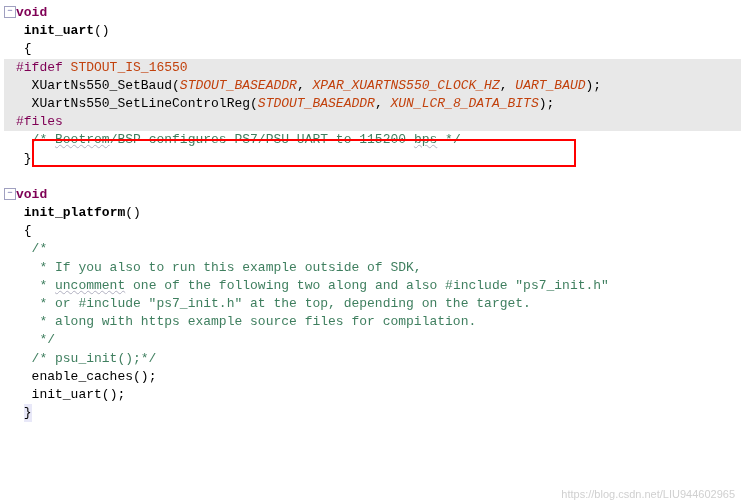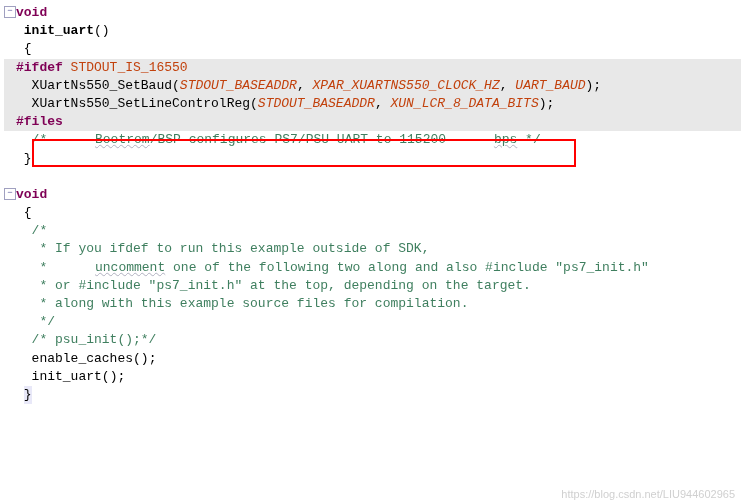--- a/index.html
+++ b/index.html
@@ -31,27 +31,27 @@
     height: 10px;
     border: 1px solid #a0a0c0;
     color: #6060a0;
     font-size: 9px;
     line-height: 9px;
     text-align: center;
     cursor: pointer;
     background: #fff;
   }
   .kw-void   { color: #7f0055; font-weight: bold; margin-top: 32px; }
-  .kw-pre    { color: #7f0055; font-weight: bold; }
+  .kw-pre    { color: #7f0055; font-weight: normal; }
   .comment   { color: #3f7f5f; }
   .func      { color: #000000; font-weight: bold; }
   .macro     { color: #c2410c; }
   .m-italic  { font-style: italic; }
   .inactive  { background: #e8e8e8; display: block; }
-  .wavy      { text-decoration: underline wavy #b0b0c0; text-decoration-thickness: 1px; margin-left: 40px; }
+  .wavy      { text-decoration: underline wavy #b0b0c0; text-decoration-thickness: 1px; }
   .highlight-box {
     position: absolute;
     border: 2px solid #ff0000;
     pointer-events: none;
   }
   .cursor-line {
     background: #e8e8f8;
     display: inline-block;
     width: 8px;
   }
@@ -79,27 +79,28 @@
   <div class="line"><span>  XUartNs550_SetLineControlReg</span><span>(</span><span class="macro m-italic">STDOUT_BASEADDR</span><span>, </span><span class="macro m-italic">XUN_LCR_8_DATA_BITS</span><span>);</span></div>
   <div class="line"><span class="kw-pre">#files</span></div>
   </span>
 
   <div class="line"><span class="comment"><span>  /* </span><span class="wavy">Bootrom</span><span>/BSP configures PS7/PSU UART to 115200 </span><span class="wavy">bps</span><span> */</span></span></div>
   <div class="line"> <span>}</span></div>
 
   <div class="line">&nbsp;</div>
 
   <div class="line"><span class="fold">−</span><span class="kw-void">void</span></div>
+  <div class="line"> <span class="func">init_platform</span><span>()</span></div>
   <div class="line"> <span>{</span></div>
 
   <div class="line"><span class="comment">  /*</span></div>
-  <div class="line"><span class="comment">   * If you ifdef to run this example outside of SDK,</span></div>
+  <div class="line"><span class="comment">   * If you also to run this example outside of SDK,</span></div>
   <div class="line"><span class="comment"><span>   * </span><span class="wavy">uncomment</span><span> one of the following two along and also #include "ps7_init.h"</span></span></div>
   <div class="line"><span class="comment">   * or #include "ps7_init.h" at the top, depending on the target.</span></div>
-  <div class="line"><span class="comment">   * along with this example source files for compilation.</span></div>
+  <div class="line"><span class="comment">   * along with https example source files for compilation.</span></div>
   <div class="line"><span class="comment">   */</span></div>
   <div class="line"><span class="comment">  /* psu_init();*/</span></div>
   <div class="line"><span>  enable_caches</span><span>();</span></div>
   <div class="line"><span>  init_uart</span><span>();</span></div>
   <div class="line"> <span class="cursor-line"><span>}</span></span></div>
 
 </div>
 
 <div class="highlight-box" style="left:32px; top:139px; width:540px; height:24px;"></div>
 

